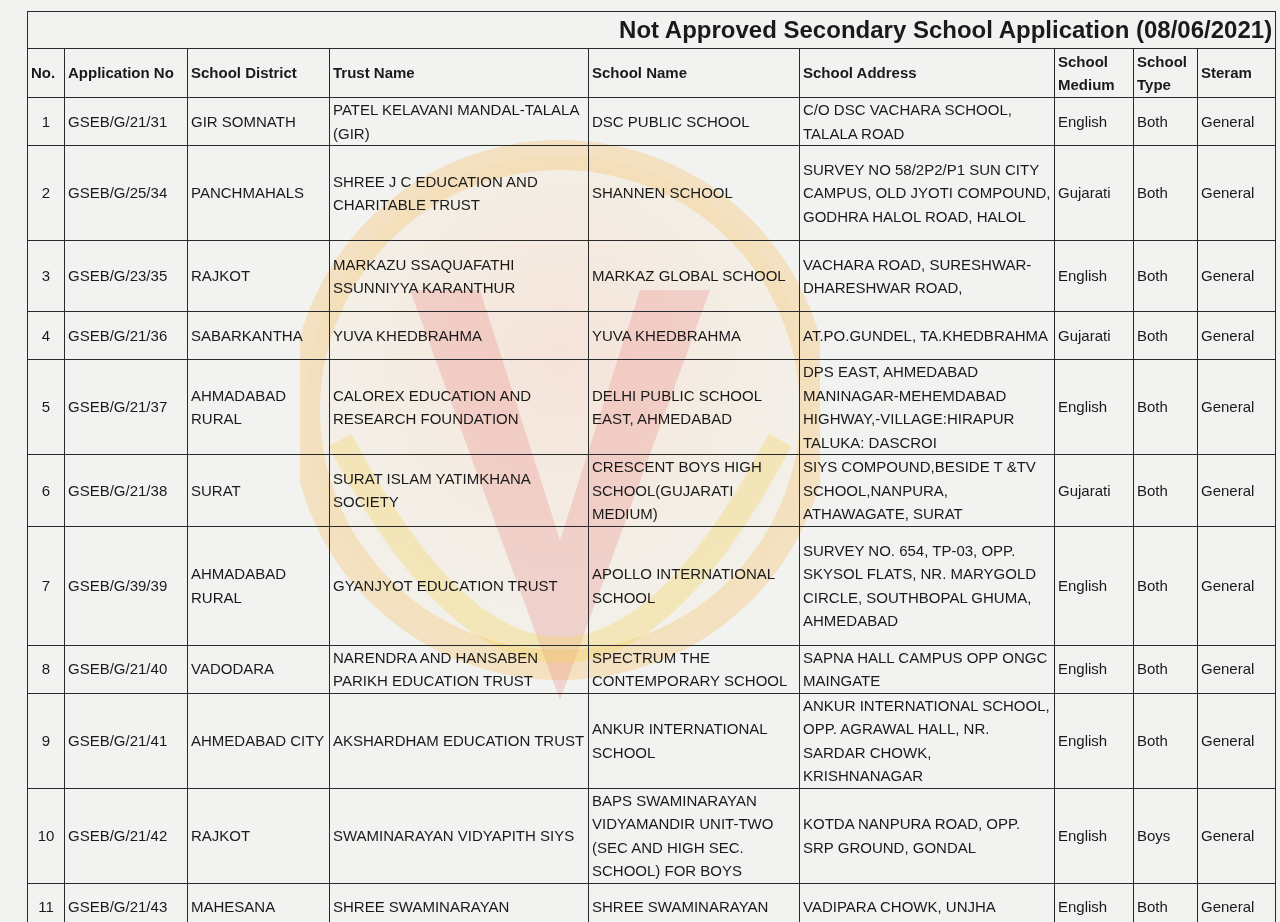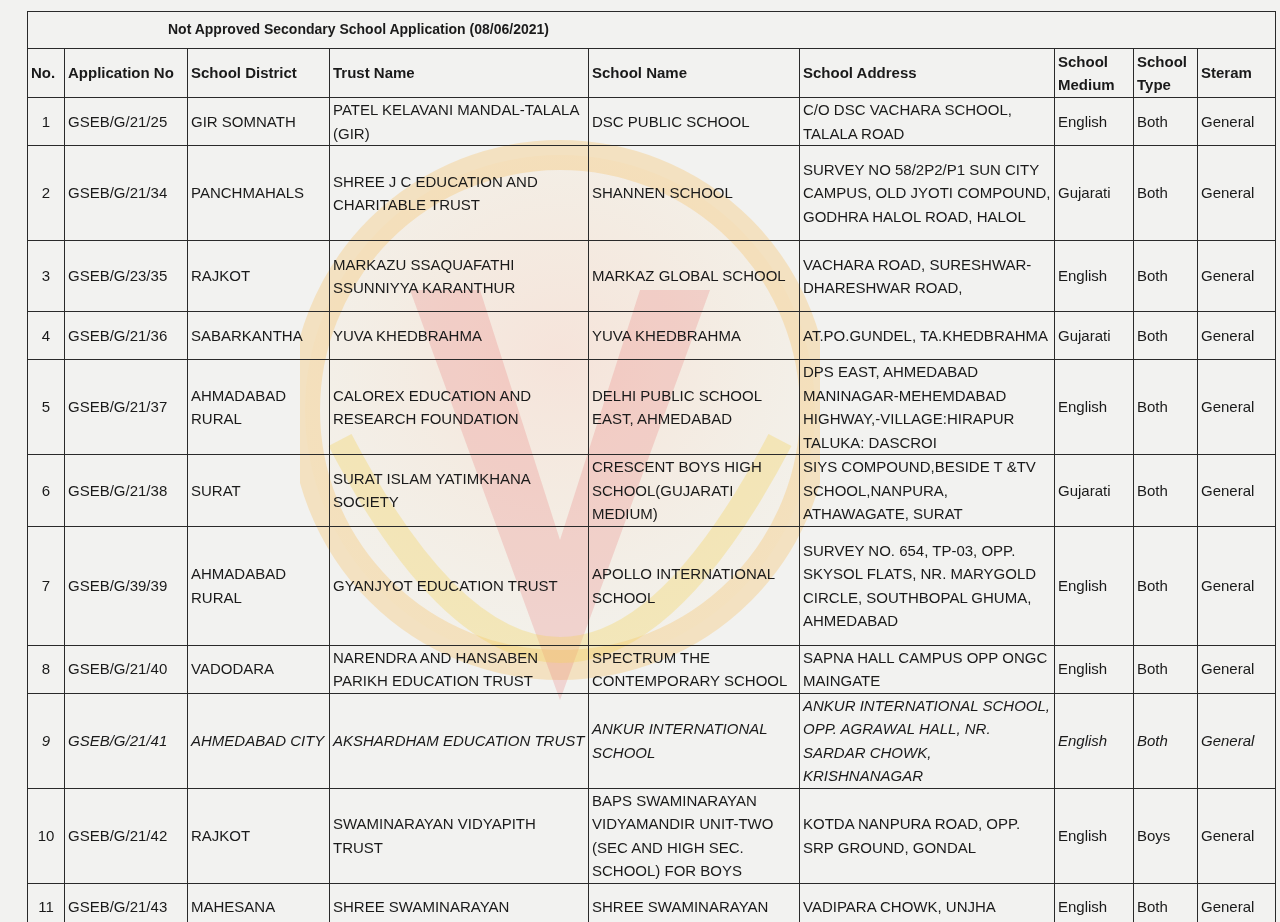--- a/index.html
+++ b/index.html
@@ -25,34 +25,34 @@
   th, td {
     border: 1.5px solid #2a2a2a;
     padding: 0 3px;
     vertical-align: middle;
     text-align: left;
     background: transparent;
     white-space: normal;
   }
   th { font-weight: bold; font-size: 15px; }
   .title-cell {
-    text-align: left; font-size: 14px; font-weight: bold; height: 36px;
+    text-align: right; font-size: 24px; font-weight: bold; height: 36px;
     padding-left: 140px;
   }
   td.num { text-align: center; }
   .hdr-row th { height: 48px; }
   tr.r1 td { height: 46px; }
   tr.r2 td { height: 94px; }
   tr.r3 td { height: 70px; }
   tr.r4 td { height: 47px; }
   tr.r5 td { height: 93px; }
   tr.r6 td { height: 70px; }
   tr.r7 td { height: 118px; margin-top: 16px; }
   tr.r8 td { height: 46px; }
-  tr.r9 td { height: 94px; font-style: italic; }
+  tr.r9 td { height: 94px; }
   tr.r10 td { height: 94px; }
   tr.r11 td { height: 46px; }
 </style>
 </head>
 <body>
 
 <svg class="watermark" viewBox="0 0 520 720">
   <defs>
     <radialGradient id="wg" cx="50%" cy="40%" r="60%">
       <stop offset="0%" stop-color="#f9d7c8" stop-opacity="0.55"></stop>
@@ -89,33 +89,33 @@
         <th>School Name</th>
         <th>School Address</th>
         <th>School Medium</th>
         <th>School Type</th>
         <th>Steram</th>
       </tr>
     </thead>
     <tbody id="rows">
   <tr class="r1">
     <td class="num">1</td>
-    <td>GSEB/G/21/25</td>
+    <td>GSEB/G/21/31</td>
     <td>GIR SOMNATH</td>
     <td>PATEL KELAVANI MANDAL-TALALA (GIR)</td>
     <td>DSC PUBLIC SCHOOL</td>
     <td>C/O DSC VACHARA SCHOOL, TALALA ROAD</td>
     <td>English</td>
     <td>Both</td>
     <td>General</td>
   </tr>
 
   <tr class="r2">
     <td class="num">2</td>
-    <td>GSEB/G/21/34</td>
+    <td>GSEB/G/25/34</td>
     <td>PANCHMAHALS</td>
     <td>SHREE J C EDUCATION AND CHARITABLE TRUST</td>
     <td>SHANNEN SCHOOL</td>
     <td>SURVEY NO 58/2P2/P1 SUN CITY CAMPUS, OLD JYOTI COMPOUND, GODHRA HALOL ROAD, HALOL</td>
     <td>Gujarati</td>
     <td>Both</td>
     <td>General</td>
   </tr>
 
   <tr class="r3">
@@ -199,21 +199,21 @@
     <td>ANKUR INTERNATIONAL SCHOOL, OPP. AGRAWAL HALL, NR. SARDAR CHOWK, KRISHNANAGAR</td>
     <td>English</td>
     <td>Both</td>
     <td>General</td>
   </tr>
 
   <tr class="r10">
     <td class="num">10</td>
     <td>GSEB/G/21/42</td>
     <td>RAJKOT</td>
-    <td>SWAMINARAYAN VIDYAPITH TRUST</td>
+    <td>SWAMINARAYAN VIDYAPITH SIYS</td>
     <td>BAPS SWAMINARAYAN VIDYAMANDIR UNIT-TWO (SEC AND HIGH SEC. SCHOOL) FOR BOYS</td>
     <td>KOTDA NANPURA ROAD, OPP. SRP GROUND, GONDAL</td>
     <td>English</td>
     <td>Boys</td>
     <td>General</td>
   </tr>
 
   <tr class="r11">
     <td class="num">11</td>
     <td>GSEB/G/21/43</td>

